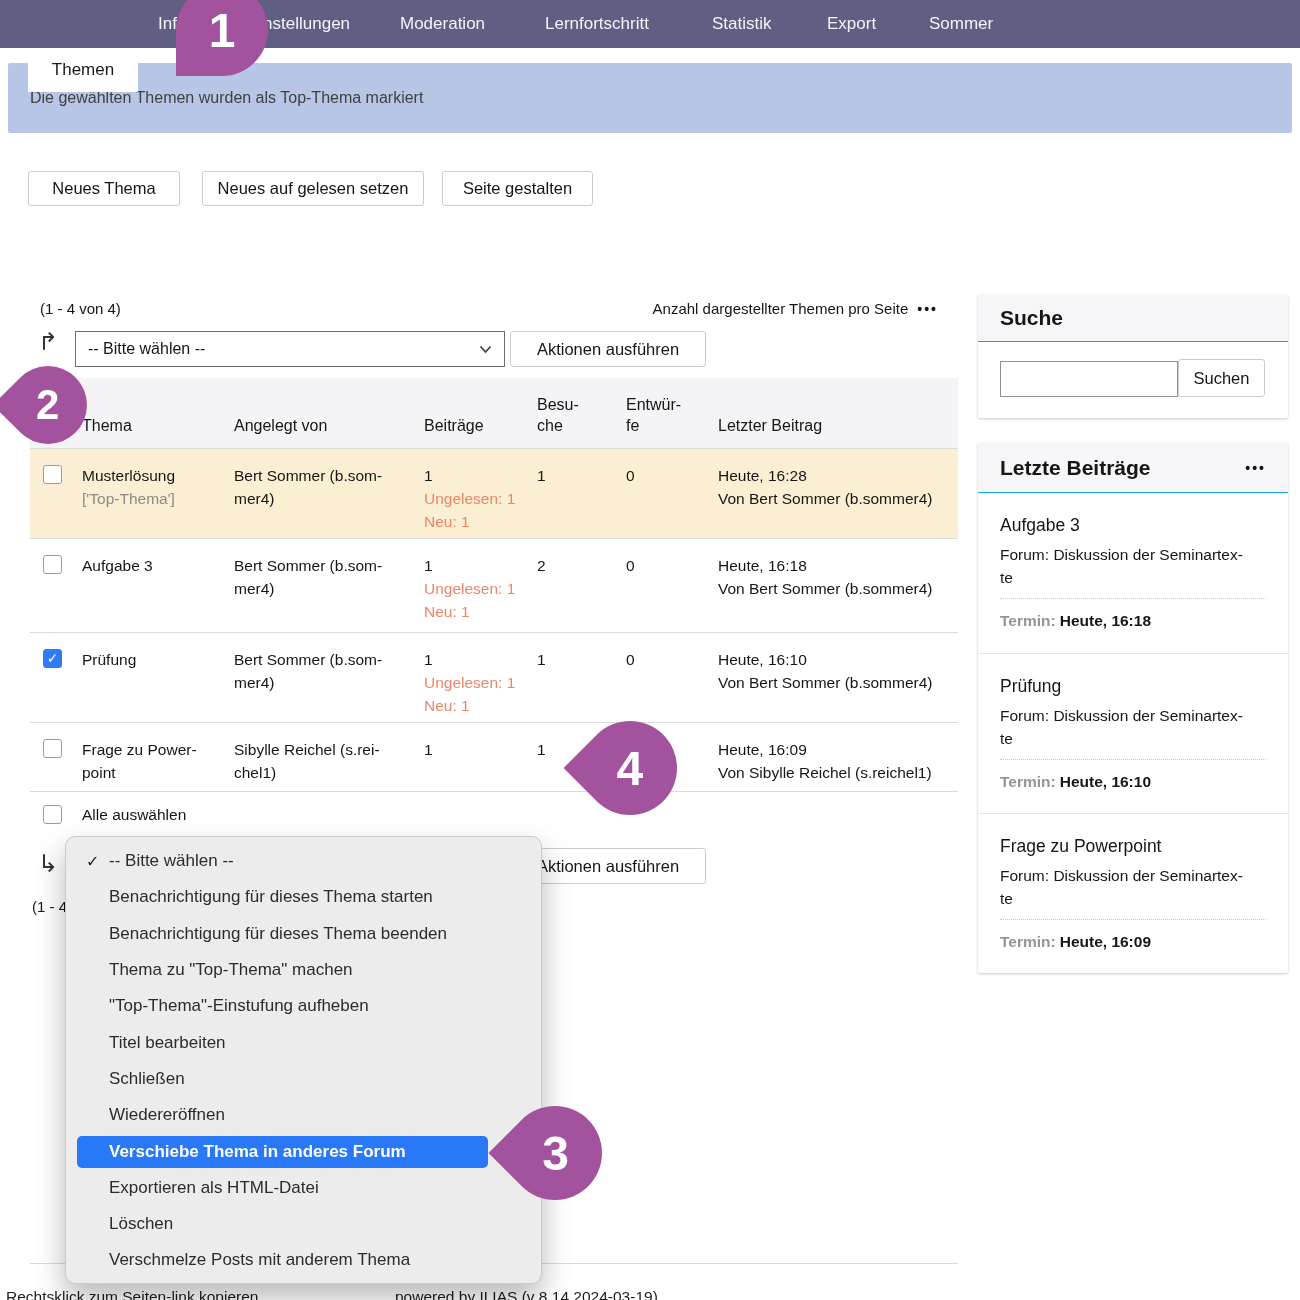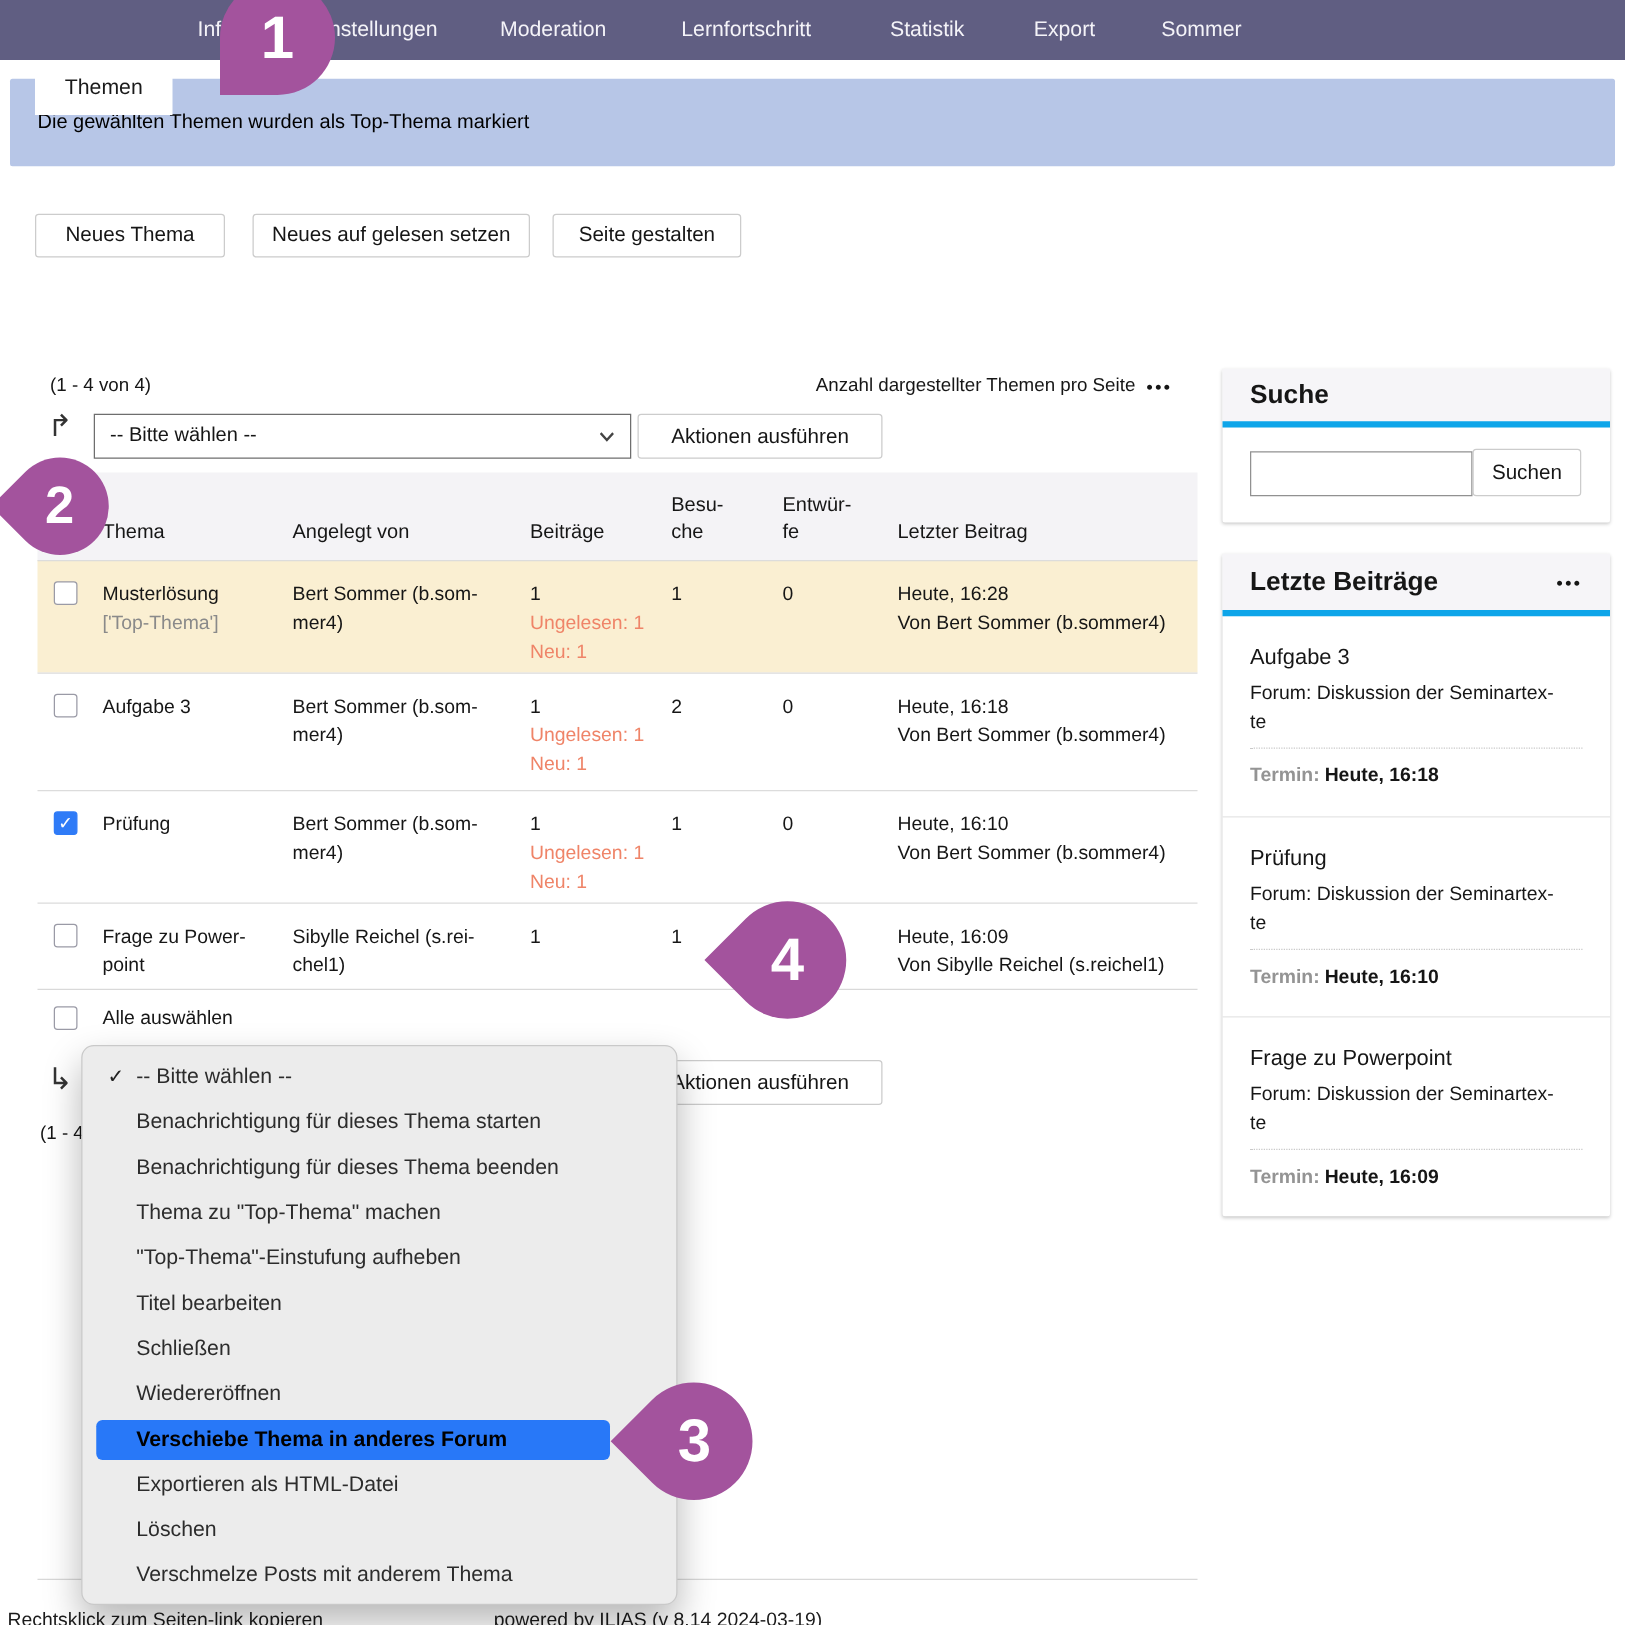--- a/index.html
+++ b/index.html
@@ -8,21 +8,21 @@
 
   
   .topnav{position:absolute;left:0;top:0;width:1300px;height:48px;background:#605e82;z-index:5;}
   .navitem{position:absolute;top:0;height:48px;line-height:48px;color:#f4f3f8;font-size:17px;}
   .tab-active{position:absolute;top:4px;height:44px;background:#fff;color:#1a1a1a;
               display:flex;align-items:center;justify-content:center;font-size:17px;border-radius:2px 2px 0 0;}
 
   
   .notif{position:absolute;left:8px;top:63px;width:1284px;height:70px;background:#b7c6e7;
          border-radius:2px;display:flex;align-items:center;padding-left:22px;box-sizing:border-box;
-         color:#000000;font-size:16px;}
+         color:#404040;font-size:16px;}
 
   
   .btn{position:absolute;background:#fff;border:1px solid #ccc;border-radius:3px;
        display:flex;align-items:center;justify-content:center;font-size:16.5px;color:#161616;box-sizing:border-box;}
 
   .rangetext{position:absolute;font-size:15px;color:#161616;}
   .perpage{position:absolute;top:300px;right:362px;font-size:15px;display:flex;align-items:center;gap:9px;}
   .dots{font-weight:bold;letter-spacing:2px;font-size:14px;color:#161616;}
 
   .cornerarrow{position:absolute;font-size:24px;color:#333;line-height:1;}
@@ -60,26 +60,26 @@
   .execbtn2{left:510px;top:848px;width:196px;height:36px;z-index:10;}
 
   
   .menu{position:absolute;left:65px;top:836px;width:477px;height:448px;background:#ececec;
         border:1px solid #c9c9c9;border-radius:10px;box-sizing:border-box;padding:6px 0;z-index:50;
         box-shadow:0 14px 30px rgba(0,0,0,.28);}
   .mi{height:36.3px;display:flex;align-items:center;padding-left:43px;font-size:17px;color:#2c2c2c;
       position:relative;box-sizing:border-box;}
   .mi .check{position:absolute;left:20px;font-size:16px;color:#222;}
   .mi.hl{height:32px;margin:2.15px 53px 2.15px 11px;padding-left:32px;background:#2878f8;
-         border-radius:5px;color:#000000;font-weight:bold;}
+         border-radius:5px;color:#ffffff;font-weight:bold;}
 
   
   .card{position:absolute;left:978px;width:310px;background:#fff;border-radius:2px;
         box-shadow:0 1px 3px rgba(0,0,0,.22);z-index:8;}
-  .cardhead{background:#f6f5f8;border-bottom:5px solid #0ea5e9;display:flex;align-items:center;
+  .cardhead{background:#f6f5f8;border-bottom:1px solid #0ea5e9;display:flex;align-items:center;
             justify-content:space-between;padding:0 22px;font-size:21px;font-weight:bold;box-sizing:border-box;}
   .searchcard{top:295px;height:123px;}
   .searchcard .cardhead{height:47px;}
   .searchinput{position:absolute;left:22px;top:66px;width:178px;height:36px;border:1px solid #919191;
                box-sizing:border-box;background:#fff;font-size:16px;padding:0 8px;}
   .searchbtn{left:200px;top:64px;width:87px;height:38px;}
   .latestcard{top:443px;height:530px;}
   .latestcard .cardhead{height:50px;}
   .post{height:160px;box-sizing:border-box;padding:22px 22px 0;}
   .post + .post{border-top:1px solid #e5e5e5;}

